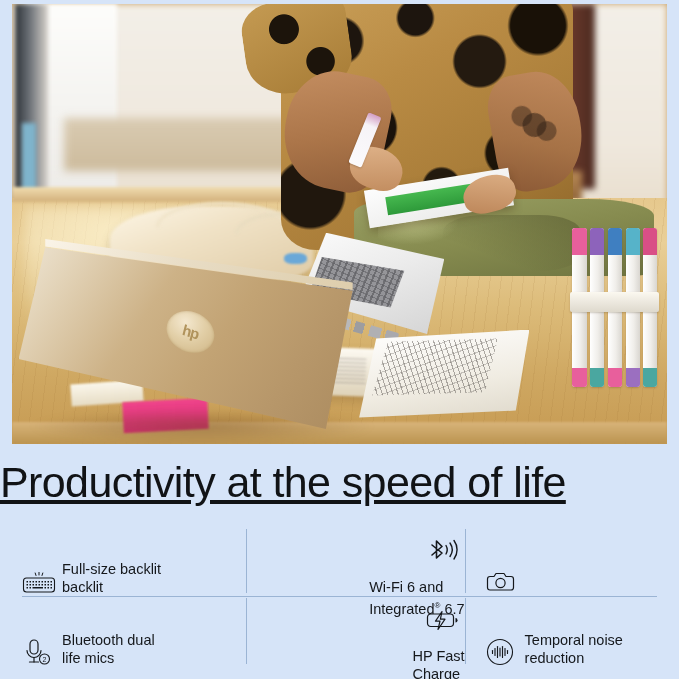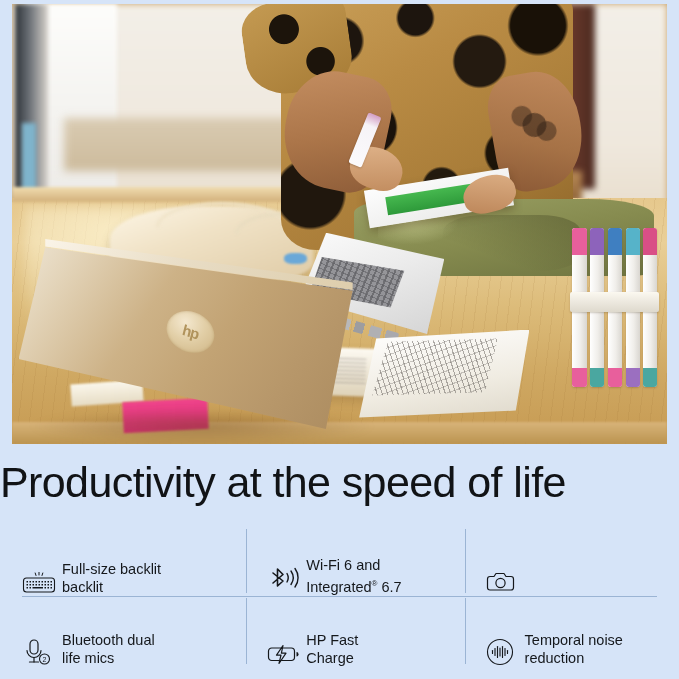--- a/index.html
+++ b/index.html
@@ -510,20 +510,21 @@
     position: absolute;
     left: 0;
     top: 458px;
     width: 561px;
     text-align: center;
     font-size: 43px;
     font-weight: 300;
     color: #111316;
     letter-spacing: -0.6px;
     white-space: nowrap;
+    text-decoration: underline;
   }
 
   
   .features {
     position: absolute;
     left: 14px;
     top: 528px;
     width: 651px;
     height: 140px;
   }
@@ -532,21 +533,21 @@
     height: 68px;
   }
   .feat-row.row2 { height: 70px; }
   .feat-cell {
     display: flex;
     align-items: flex-end;
     box-sizing: border-box;
     padding-top: 8px;
   }
   .cell-c1 { width: 233px; padding-left: 8px; }
-  .cell-c2 { width: 218px; padding-left: 19px; }
+  .cell-c2 { width: 218px; padding-left: 19px; flex-direction: column; }
   .cell-c3 { width: 200px; padding-left: 19px; }
 
   .v-div {
     width: 1px;
     background: #9bb4d4;
     margin: 1px 0 3px 0;
     flex: 0 0 1px;
   }
   .h-div {
     height: 1px;

